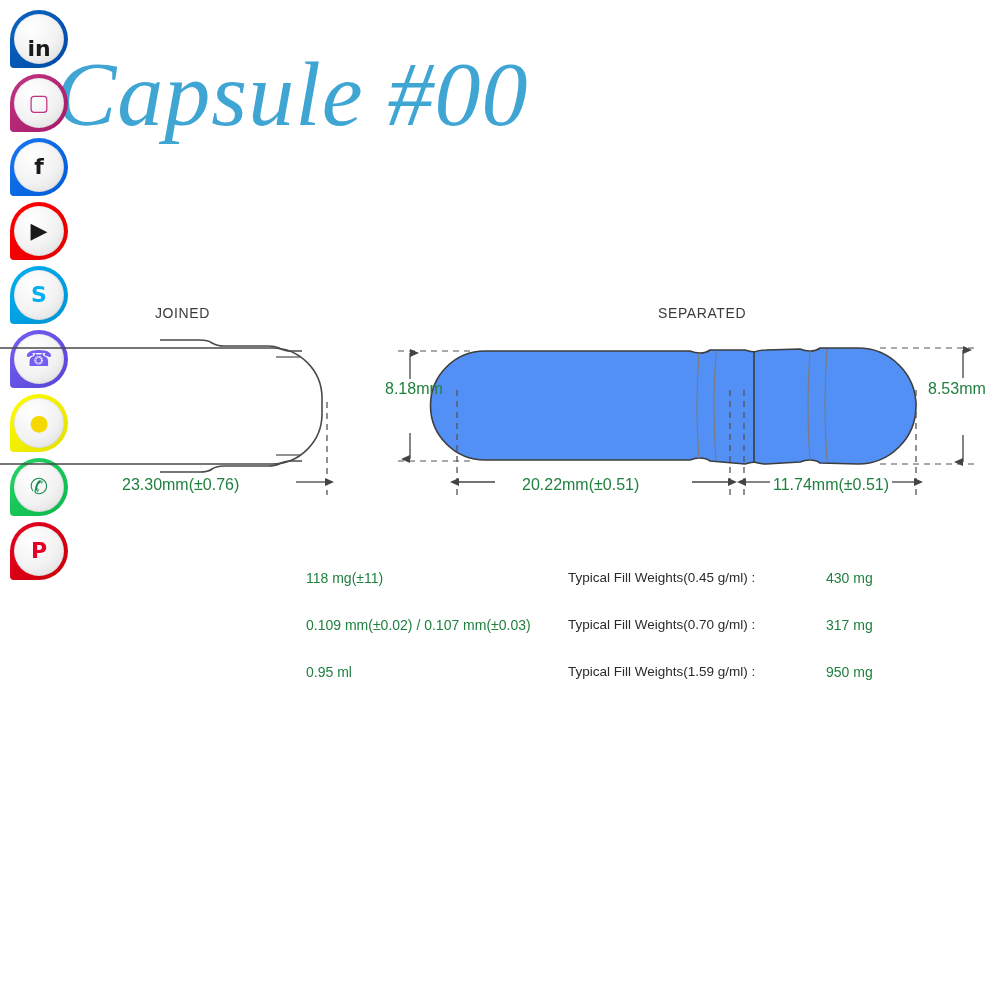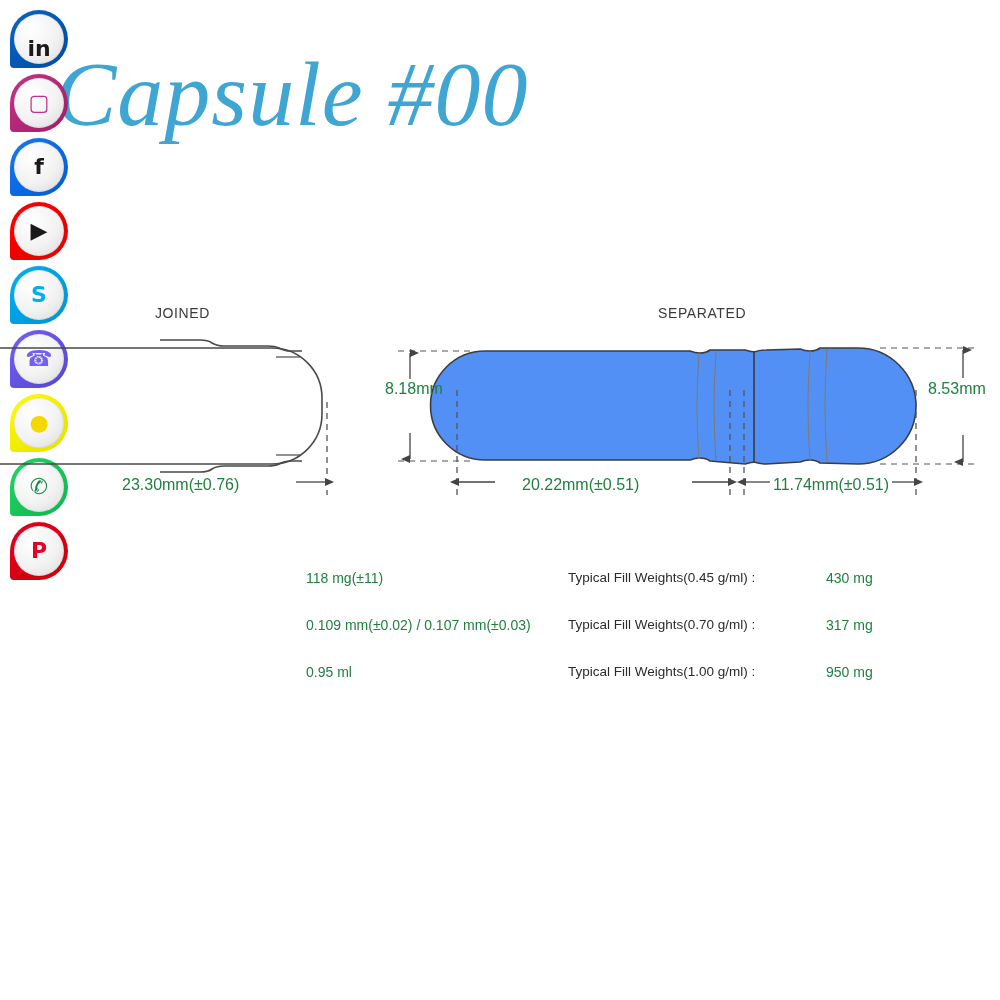--- a/index.html
+++ b/index.html
@@ -305,20 +305,20 @@
     <div>
       <div class="spec-row r1">
         <span class="spec-label right-label">Typical Fill Weights(0.45 g/ml) :</span>
         <span class="spec-value right-value">430 mg</span>
       </div>
       <div class="spec-row r2">
         <span class="spec-label right-label">Typical Fill Weights(0.70 g/ml) :</span>
         <span class="spec-value right-value">317 mg</span>
       </div>
       <div class="spec-row r3">
-        <span class="spec-label right-label">Typical Fill Weights(1.00 g/ml) :</span>
+        <span class="spec-label right-label">Typical Fill Weights(1.59 g/ml) :</span>
         <span class="spec-value right-value">950 mg</span>
       </div>
     </div>
   </div>
 
 
 </div>
 
 </body></html>

